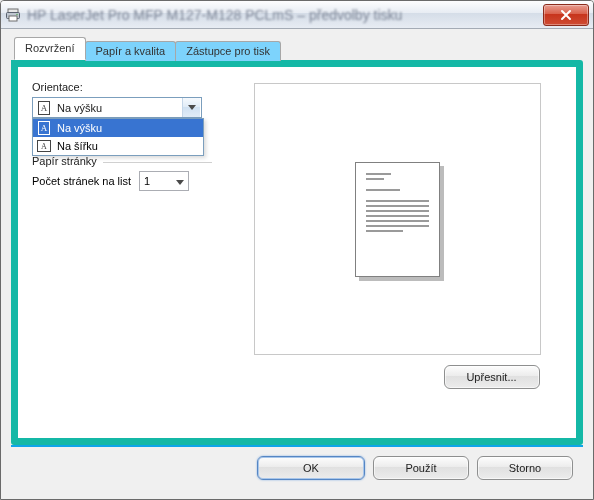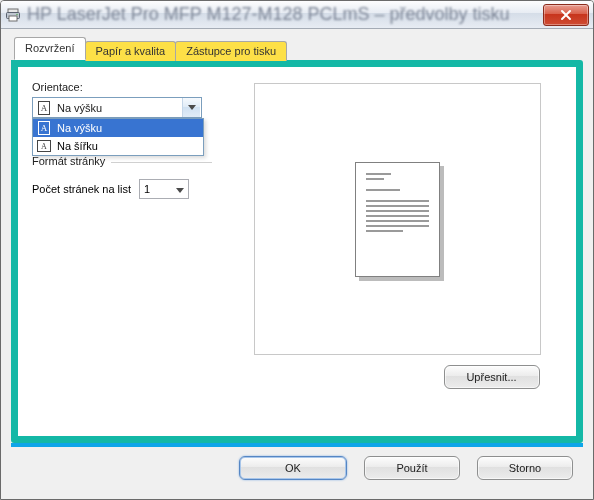--- a/index.html
+++ b/index.html
@@ -32,21 +32,21 @@
   .titlebar .printer-icon {
     width: 16px; height: 16px;
     margin-right: 6px;
     display: inline-block;
     position: relative;
   }
   .titlebar .printer-icon svg { display:block; }
   .titlebar .title {
     flex: 1;
     color: #7c8596;
-    font-size: 18px;
+    font-size: 14px;
     filter: blur(0.8px);
     white-space: nowrap;
     overflow: hidden;
   }
   .titlebar .closebtn {
     width: 44px; height: 20px;
     border-radius: 3px;
     background: linear-gradient(to bottom, #e79b90 0%, #d9604a 45%, #c7341c 46%, #cf4c34 100%);
     border: 1px solid #8a2b1c;
     display: flex;
@@ -69,21 +69,21 @@
     align-items: flex-end;
     height: 23px;
     padding-left: 3px;
     position: relative;
     z-index: 2;
   }
   .tab {
     padding: 3px 10px 4px 10px;
     border: 1px solid #a7a7a7;
     border-bottom: none;
-    background: #fde047;
+    background: #7dd3fc;
     margin-right: -1px;
     border-radius: 3px 3px 0 0;
     color: #333;
     position: relative;
     top: 1px;
     font-size: 11px;
   }
   .tab.active {
     background: #ffffff;
     border-bottom: 1px solid #ffffff;
@@ -174,21 +174,21 @@
     top: -8px;
     left: 0;
     background: #ffffff;
     padding-right: 6px;
     color: #222;
   }
   .pages-row {
     display: flex;
     align-items: center;
     gap: 8px;
-    margin-top: 10px;
+    margin-top: 2px;
   }
   .mini-combo {
     width: 50px;
     height: 20px;
     border: 1px solid #abadb3;
     background: #ffffff;
     display:flex; align-items:center;
     padding: 0 4px;
     box-sizing:border-box;
     font-size:11px;
@@ -257,23 +257,23 @@
   .btn.default {
     border-color: #5586c4;
     box-shadow: 0 0 0 1px #a8c6ea inset, 0 0 2px #7aa9df;
   }
 
   .footer {
     height: 42px;
     display:flex;
     align-items:center;
     justify-content:flex-end;
-    gap: 17px;
+    gap: 8px;
     padding: 0 10px 0 0;
-    border-top: 4px solid #0ea5e9;
+    border-top: 2px solid #0ea5e9;
     background: #f0f0f0;
   }
 
   svg { overflow: visible; }
 </style>
 </head>
 <body>
 
 <div class="window">
 
@@ -297,21 +297,21 @@
   <div class="client">
 
     <div class="tabstrip">
       <div class="tab active">
         <span>Rozvržení</span>
       </div>
       <div class="tab">
         <span>Papír a kvalita</span>
       </div>
       <div class="tab">
-        <span>Zástupce pro tisku</span>
+        <span>Zástupce pro tisk</span>
       </div>
     </div>
 
     <div class="tabpage">
 
       <div class="leftcol">
 
         <div class="label">Orientace:</div>
 
         <div class="combo-wrap">
@@ -346,21 +346,21 @@
                   <rect class="box" x="0.5" y="0.5" width="13" height="11" fill="none" stroke="#444"></rect>
                   <text class="letter" x="7" y="9" text-anchor="middle" font-size="8" fill="#444" font-family="Tahoma">A</text>
                 </svg>
               </span>
               <span>Na šířku</span>
             </div>
           </div>
         </div>
 
         <div class="fieldset">
-          <span class="fieldset-legend">Formát stránky</span>
+          <span class="fieldset-legend">Papír stránky</span>
           <div class="pages-row">
             <span>Počet stránek na list</span>
             <div class="mini-combo">
               <span>1</span>
               <span class="arrow">
                 <svg width="8" height="5" viewBox="0 0 8 5">
                     <path d="M0 0 L8 0 L4 5 Z" fill="#4a4a4a"></path>
                   </svg>
               </span>
             </div>

